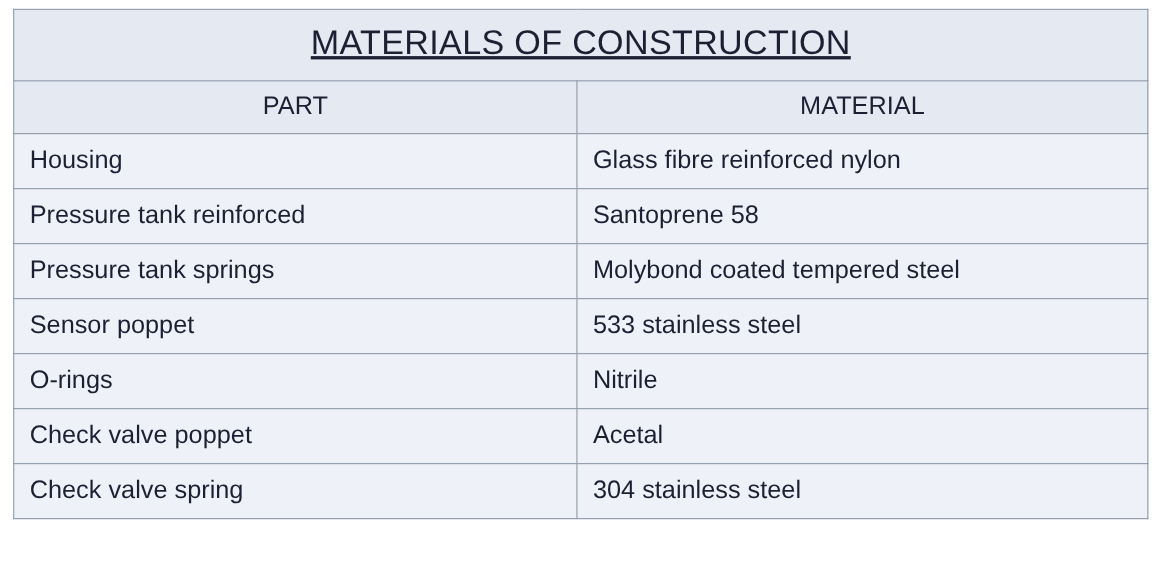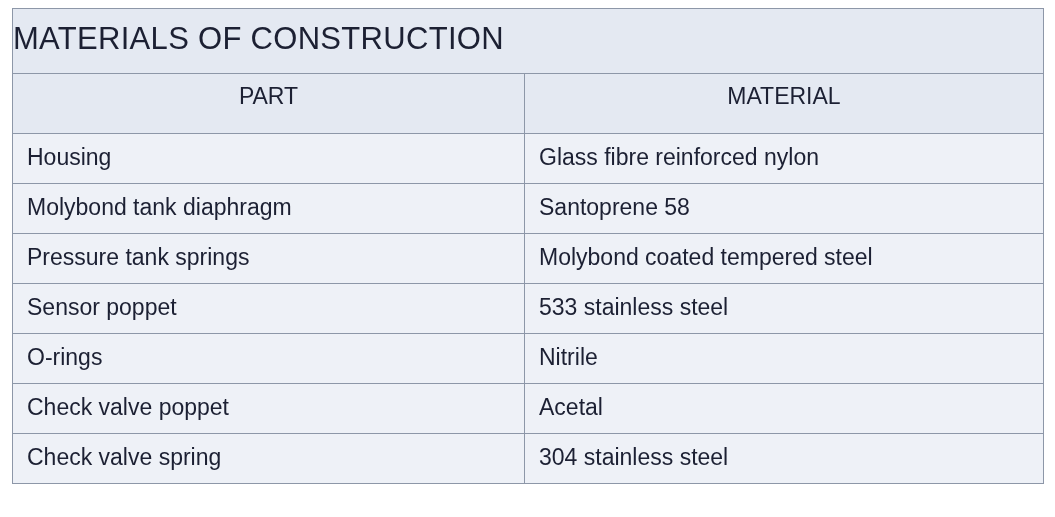--- a/index.html
+++ b/index.html
@@ -25,33 +25,34 @@
     width: 1031px;
     border: 1px solid #8d97a8;
   }
   table.moc td {
     border: 1px solid #8d97a8;
     vertical-align: middle;
     color: #1c2033;
   }
   .title-cell {
     background: #e4e9f2;
-    text-align: left;
+    text-align: center;
     font-size: 31px;
     letter-spacing: 0.3px;
     height: 56px;
     padding: 2px 0 6px 0;
     font-weight: 400;
+    text-decoration: underline;
   }
   .hdr-cell {
     background: #e4e9f2;
     text-align: center;
     font-size: 23px;
     height: 42px;
-    padding: 1px 0 16px 0;
+    padding: 1px 0 4px 0;
     font-weight: 400;
   }
   .data-cell {
     background: #eef1f7;
     font-size: 23px;
     height: 46px;
     padding: 0 0 3px 14px;
     font-weight: 400;
     margin-left: 26px;
   }
@@ -73,21 +74,21 @@
       </tr>
       <tr>
         <td class="hdr-cell">PART</td>
         <td class="hdr-cell">MATERIAL</td>
       </tr>
       <tr>
         <td class="data-cell">Housing</td>
         <td class="data-cell">Glass fibre reinforced nylon</td>
       </tr>
       <tr>
-        <td class="data-cell">Molybond tank diaphragm</td>
+        <td class="data-cell">Pressure tank reinforced</td>
         <td class="data-cell">Santoprene 58</td>
       </tr>
       <tr>
         <td class="data-cell">Pressure tank springs</td>
         <td class="data-cell">Molybond coated tempered steel</td>
       </tr>
       <tr>
         <td class="data-cell">Sensor poppet</td>
         <td class="data-cell">533 stainless steel</td>
       </tr>

